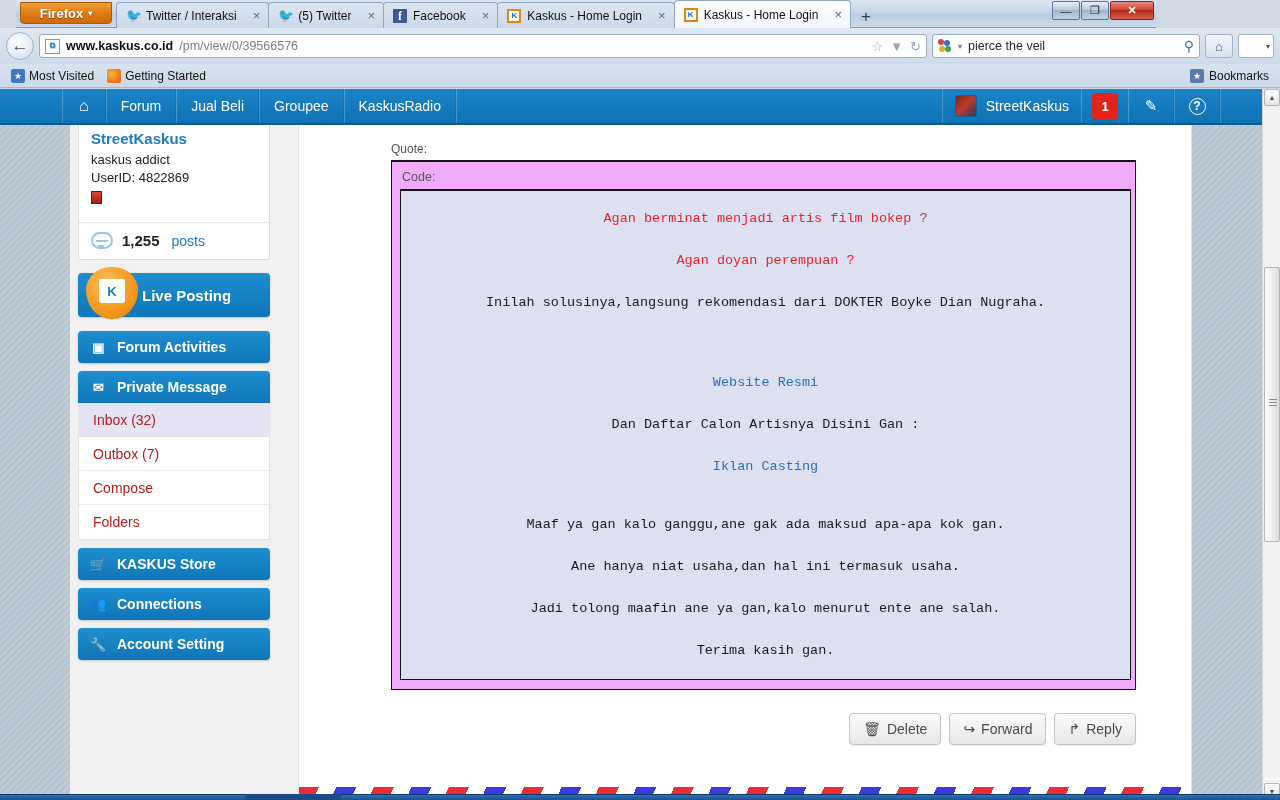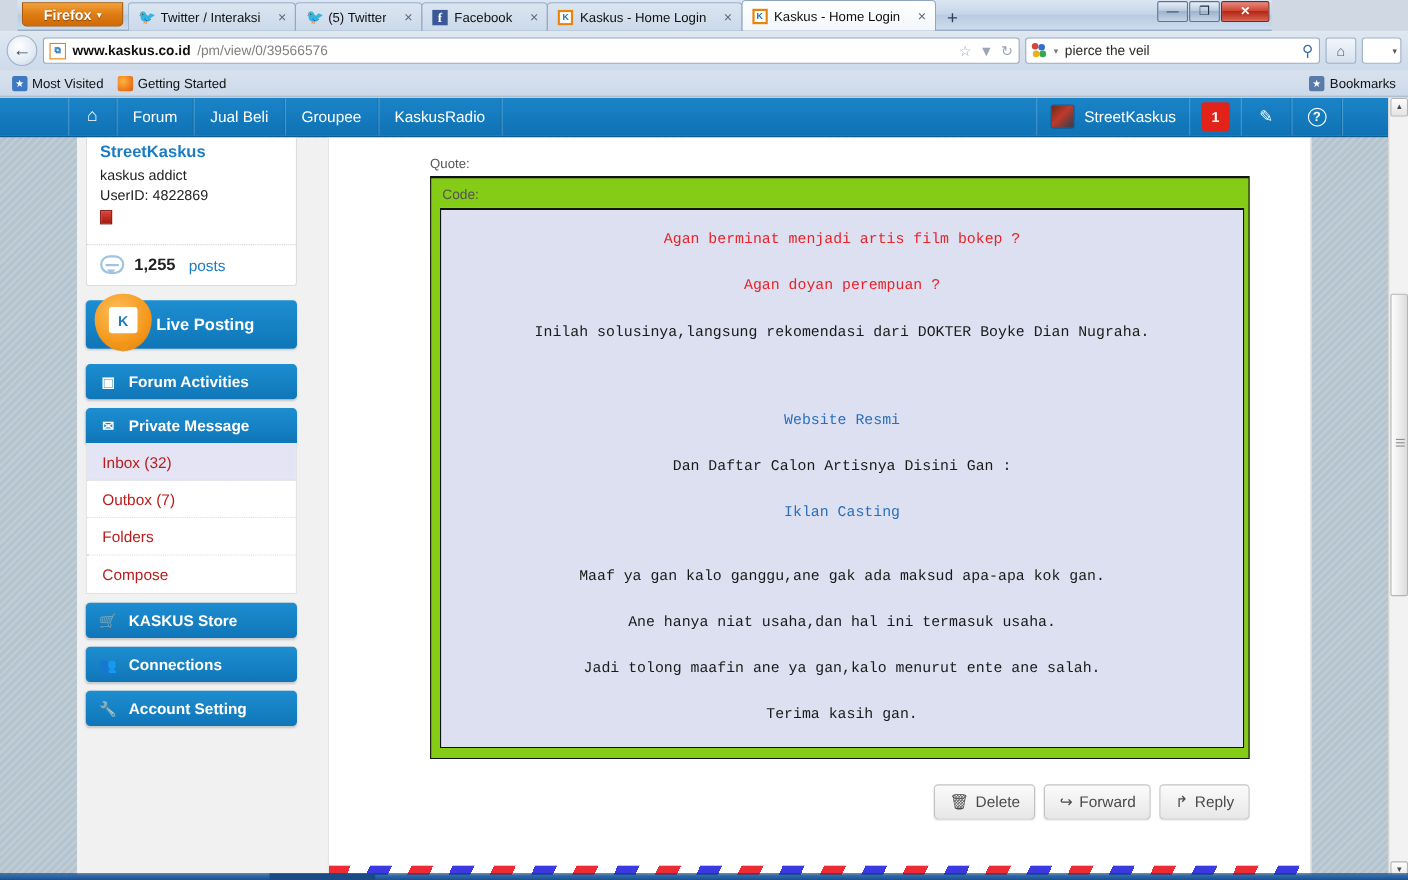--- a/index.html
+++ b/index.html
@@ -238,21 +238,21 @@
 
   
   .mainpanel {
     position: absolute; left: 228px; top: 0; width: 894px; height: 655px;
     background: #fff; border-left: 1px solid #e3e3e3; border-right: 1px solid #e3e3e3;
   }
   .quotewrap { position: absolute; left: 92px; top: 17px; width: 745px; }
   .qlabel { font-size: 12px; color: #555; margin-bottom: 4px; }
   .qbox {
     border: 1px solid #111; border-top-width: 2px;
-    background: #84cc16; padding: 8px 4px 9px 8px;
+    background: #f0abfc; padding: 8px 4px 9px 8px;
   }
   .clabel { font-size: 12.5px; color: #555; margin-bottom: 5px; padding-left: 2px; }
   .cbox {
     border: 1px solid #111; border-top-width: 2px;
     background: #dde0f0; padding: 18px 10px 18px 10px;
     min-height: 480px;
   }
   .cbox p {
     font-family: "Liberation Mono", "DejaVu Sans Mono", monospace;
     font-size: 13.5px; text-align: center; color: #1a1a1a;
@@ -478,22 +478,22 @@
         </div>
 
         <div class="sbtn" style="top:246px;border-radius:4px 4px 0 0;">
           <span class="sico">✉</span>
           <span>Private Message</span>
         </div>
 
         <div class="submenu" style="top:278px;">
           <div class="subitem sel">Inbox (32)</div>
           <div class="subitem">Outbox (7)</div>
+          <div class="subitem">Compose</div>
           <div class="subitem">Folders</div>
-          <div class="subitem">Compose</div>
         </div>
 
         <div class="sbtn" style="top:423px;">
           <span class="sico">🛒</span>
           <span>KASKUS Store</span>
         </div>
         <div class="sbtn" style="top:463px;">
           <span class="sico">👥</span>
           <span>Connections</span>
         </div>

